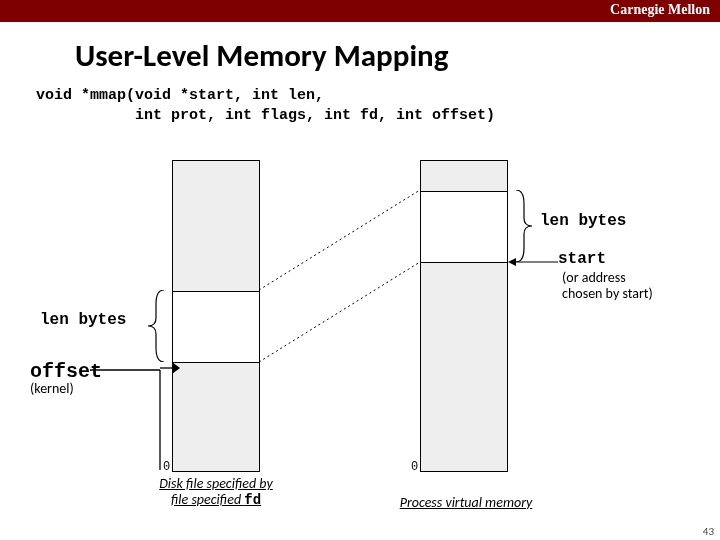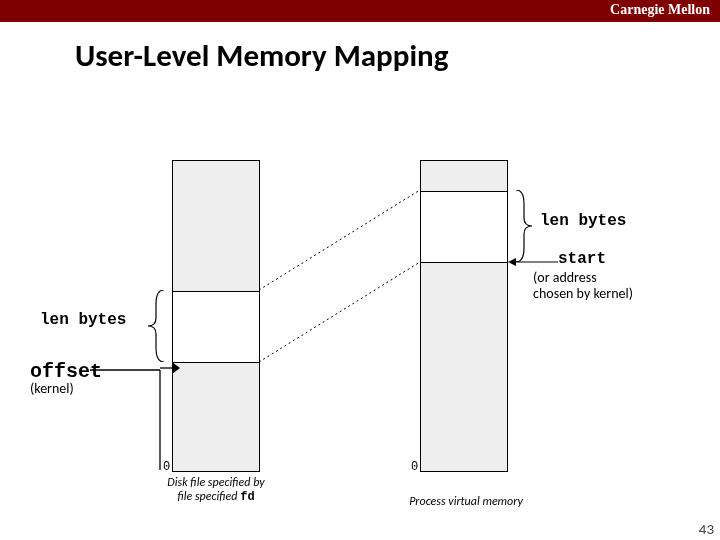--- a/index.html
+++ b/index.html
@@ -126,21 +126,21 @@
     position: absolute;
     left: 558px;
     top: 90px;
     font-family: "Courier New", monospace;
     font-weight: 700;
     font-size: 16px;
     text-align: center;
   }
   .start-note {
     position: absolute;
-    left: 533px;
+    left: 562px;
     top: 110px;
     font-size: 14px;
     line-height: 1.15;
   }
   
   .arrow {
     position: absolute;
   }
   
   .offset-label {
@@ -160,47 +160,50 @@
   
   .zero {
     position: absolute;
     font-family: "Courier New", monospace;
     font-size: 12px;
   }
   
   .caption {
     position: absolute;
     font-style: italic;
-    font-size: 12px;
+    font-size: 14px;
     text-align: center;
     line-height: 1.15;
+    text-decoration: underline;
   }
   .caption .fd {
     font-family: "Courier New", monospace;
     font-style: normal;
     font-weight: 700;
   }
   .pagenum {
     position: absolute;
     right: 6px;
     bottom: 2px;
-    font-size: 15px;
+    font-size: 11px;
     color: #444;
   }
 </style>
 </head>
 <body>
 
 <div class="slide">
 
   <div class="topbar"></div>
   <div class="cmu">Carnegie Mellon</div>
 
   <div class="title">User-Level Memory Mapping</div>
 
+  <div class="sig"><span>void *mmap(void *start, int len,</span>
+<span>           int prot, int flags, int fd, int offset)</span></div>
 
   <div class="stage">
 
     <div class="col disk-col">
       <div class="region disk-region"></div>
     </div>
 
     <div class="col proc-col">
       <div class="region proc-region"></div>
     </div>
@@ -224,21 +227,21 @@
     </div>
     <div class="len-right-label">len bytes</div>
 
     <svg class="arrow" style="left:508px;top:96px;width:50px;height:12px">
       <line x1="50" y1="6" x2="6" y2="6" stroke="#000" stroke-width="1.2"></line>
       <polygon points="0,6 8,2 8,10" fill="#000"></polygon>
     </svg>
     <div class="start-label">start</div>
     <div class="start-note">
       <span>(or address</span><br>
-      <span>chosen by kernel)</span>
+      <span>chosen by start)</span>
     </div>
 
     <svg class="arrow" style="left:90px;top:200px;width:90px;height:120px">
       <line x1="0" y1="10" x2="70" y2="10" stroke="#000" stroke-width="1.3"></line>
       <line x1="70" y1="10" x2="70" y2="110" stroke="#000" stroke-width="1.3"></line>
       <line x1="70" y1="8" x2="82" y2="8" stroke="#000" stroke-width="1.3"></line>
       <polygon points="82,2 90,8 82,14" fill="#000"></polygon>
     </svg>
     <div class="offset-label">offset</div>
     <div class="offset-unit">(kernel)</div>

